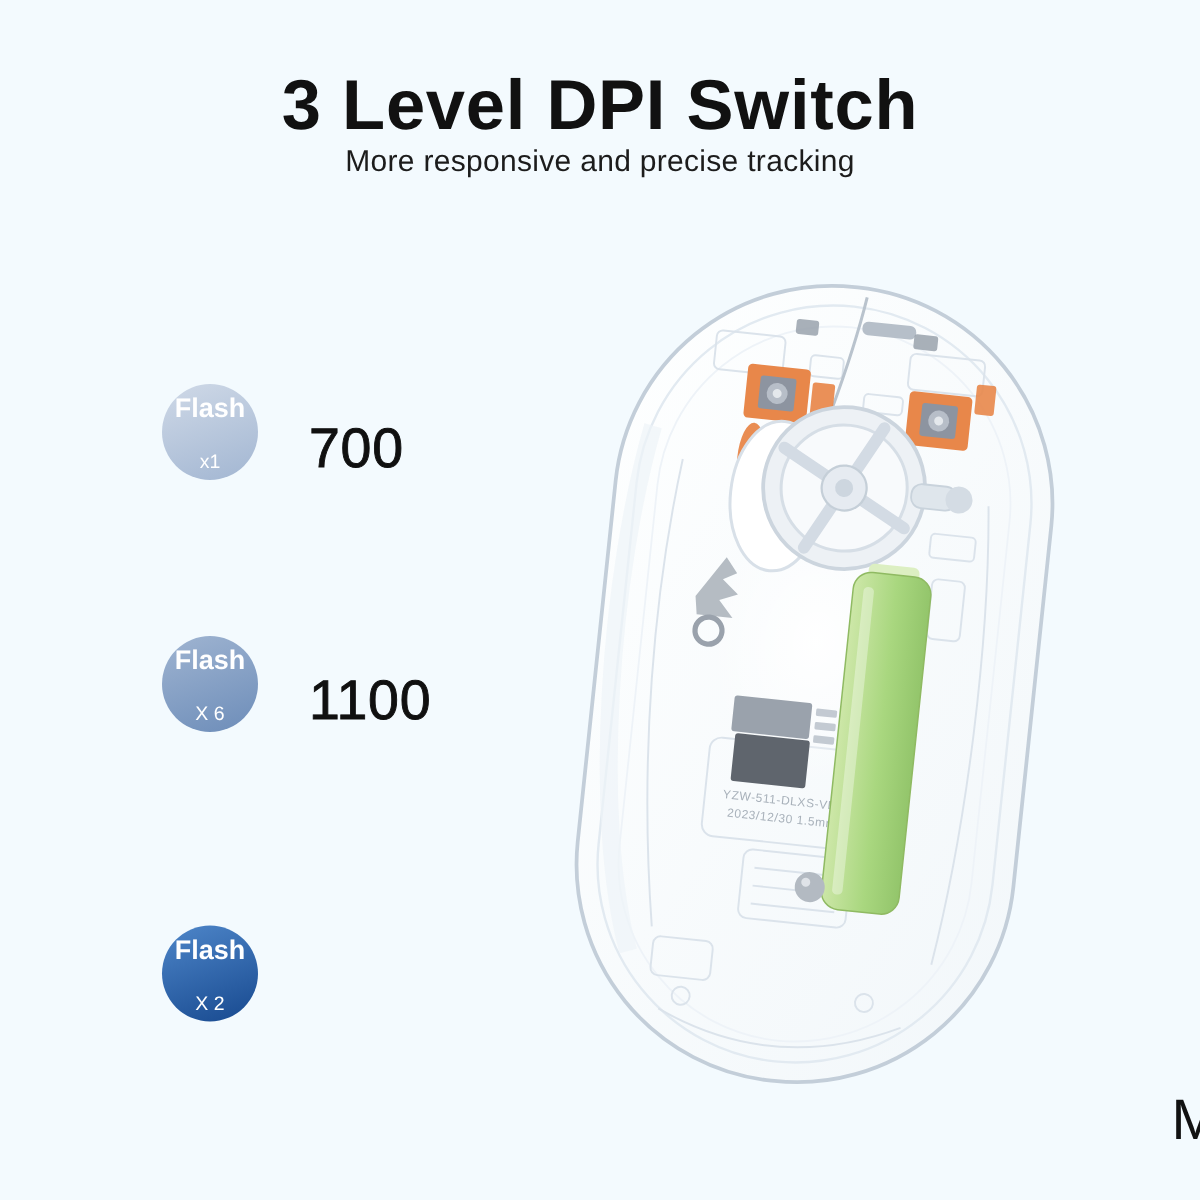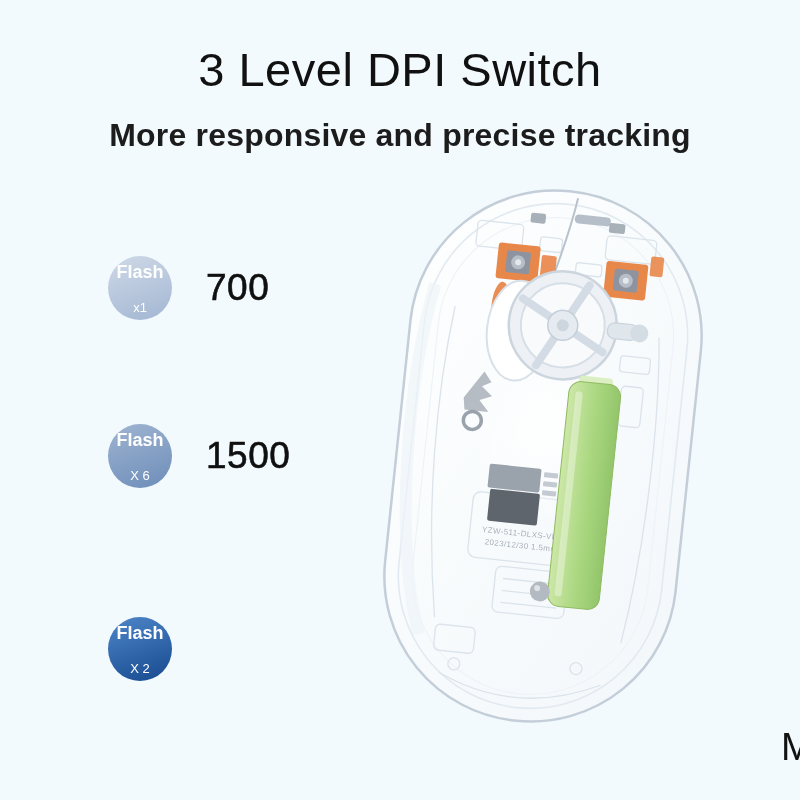--- a/index.html
+++ b/index.html
@@ -7,30 +7,30 @@
     width: 800px; height: 800px;
     background: var(--background, #f3fafe);
     font-family: "Liberation Sans", sans-serif;
     overflow: hidden;
   }
   .stage { position: relative; width: 800px; height: 800px; overflow: hidden; }
 
   
   .header { position: absolute; top: 42px; left: 0; width: 800px; text-align: center; }
   .title {
-    margin: 0; font-size: 47px; font-weight: 400; letter-spacing: 0.5px;
+    margin: 0; font-size: 47px; font-weight: 700; letter-spacing: 0.5px;
     color: var(--title-text, #111);
   }
   .subtitle {
-    margin: 20px 0 0 0; font-size: 32px; font-weight: 700; letter-spacing: 0.2px;
+    margin: 0 0 0 0; font-size: 20px; font-weight: 400; letter-spacing: 0.2px;
     color: var(--subtitle-text, #1c1c1c);
   }
 
   
-  .dpi-row { position: absolute; left: 108px; display: flex; align-items: center; gap: 34px; }
+  .dpi-row { position: absolute; left: 108px; display: flex; align-items: flex-end; gap: 34px; }
   .row-1 { top: 256px; }
   .row-2 { top: 424px; }
   .row-3 { top: 617px; }
   .badge {
     width: 64px; height: 64px; border-radius: 50%;
     display: flex; flex-direction: column; align-items: center; justify-content: center;
     color: var(--badge-text, #fff); line-height: 1;
   }
   .badge-1 { background: linear-gradient(160deg, var(--badge1-top, #cfd9e7), var(--badge1-bottom, #a2b6d2)); }
   .badge-2 { background: linear-gradient(160deg, var(--badge2-top, #9fb4d1), var(--badge2-bottom, #6d8db9)); }
@@ -68,21 +68,21 @@
       <span class="mult">x1</span>
     </div>
     <span class="value">700</span>
   </div>
 
   <div class="dpi-row row-2">
     <div class="badge badge-2">
       <span class="flash">Flash</span>
       <span class="mult">X 6</span>
     </div>
-    <span class="value">1500</span>
+    <span class="value">1100</span>
   </div>
 
   <div class="dpi-row row-3">
     <div class="badge badge-3">
       <span class="flash">Flash</span>
       <span class="mult">X 2</span>
     </div>
   </div>
 
   <svg class="mouse" width="360" height="580" viewBox="0 0 360 580" aria-hidden="true">

